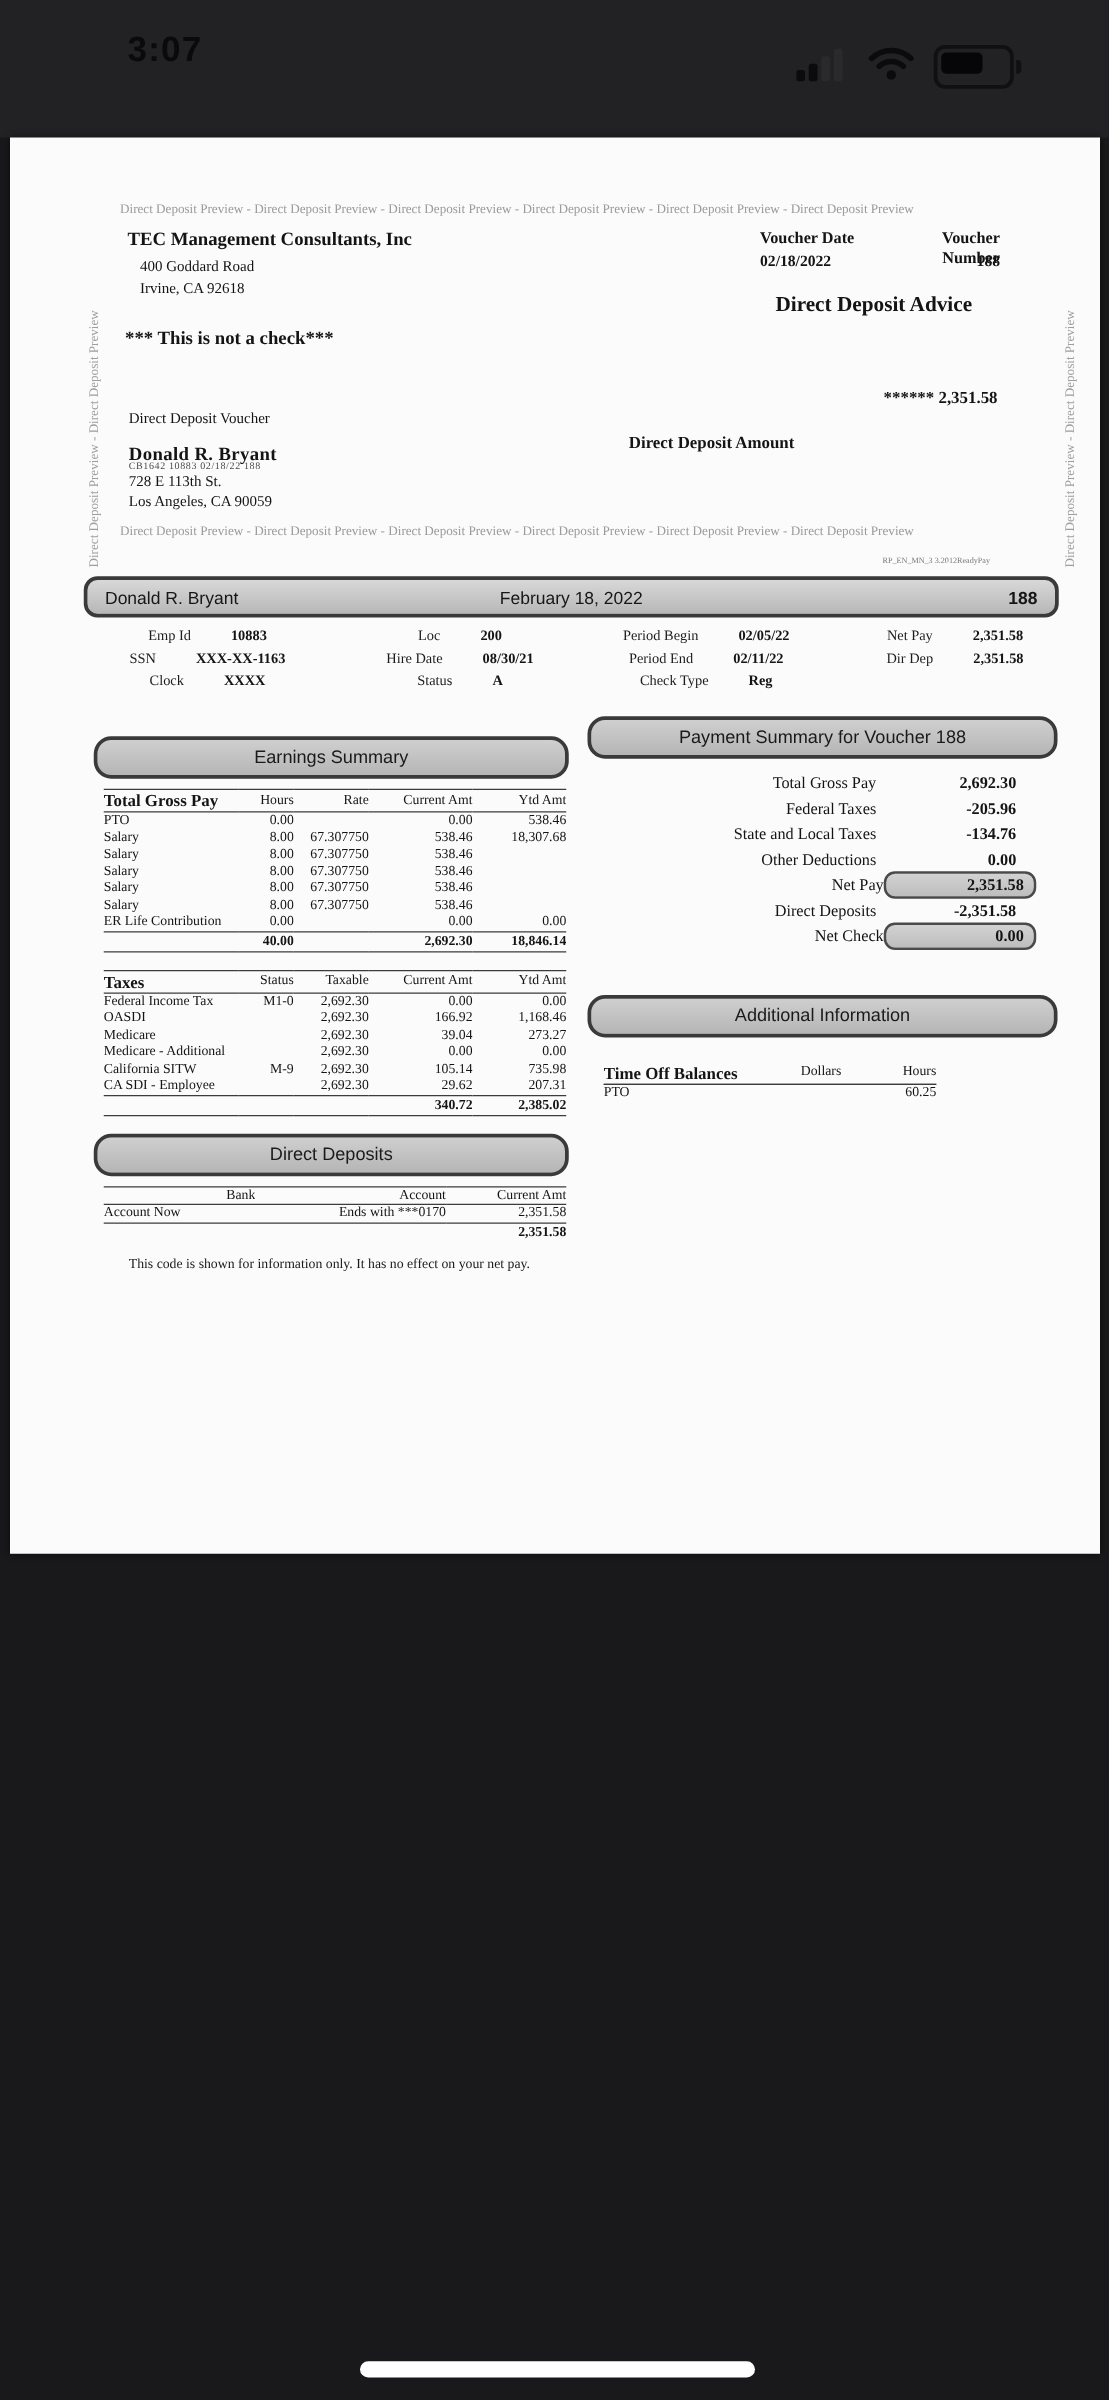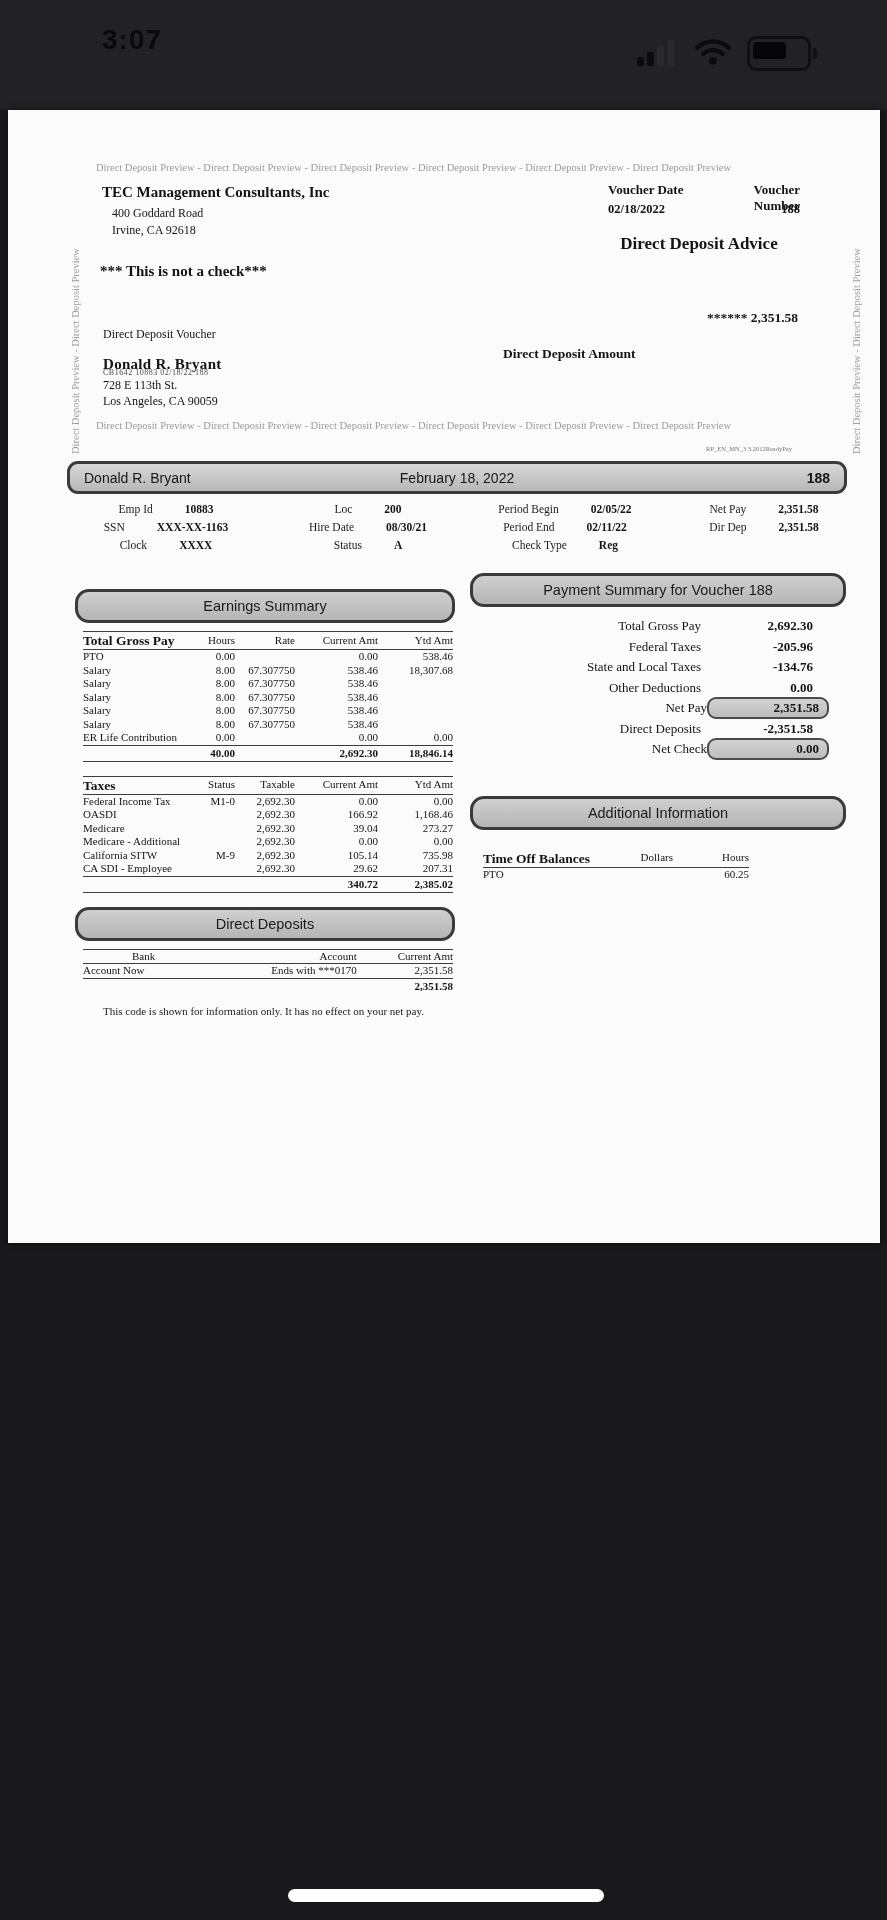--- a/index.html
+++ b/index.html
@@ -367,21 +367,21 @@
               <td class="cy">2,385.02</td>
             </tr>
           </tbody>
       </table>
 
       <div class="pill dd-pill">Direct Deposits</div>
 
       <table class="dd">
         <thead>
             <tr>
-          <th class="cn" style="text-align:center">Bank</th>
+          <th class="cn" style="text-align:right">Bank</th>
           <th class="ca">Account</th>
           <th class="cc">Current Amt</th>
         </tr>
           </thead>
         <tbody>
             <tr>
               <td class="cn">Account Now</td>
               <td class="ca">Ends with ***0170</td>
               <td class="cc">2,351.58</td>
             </tr>

